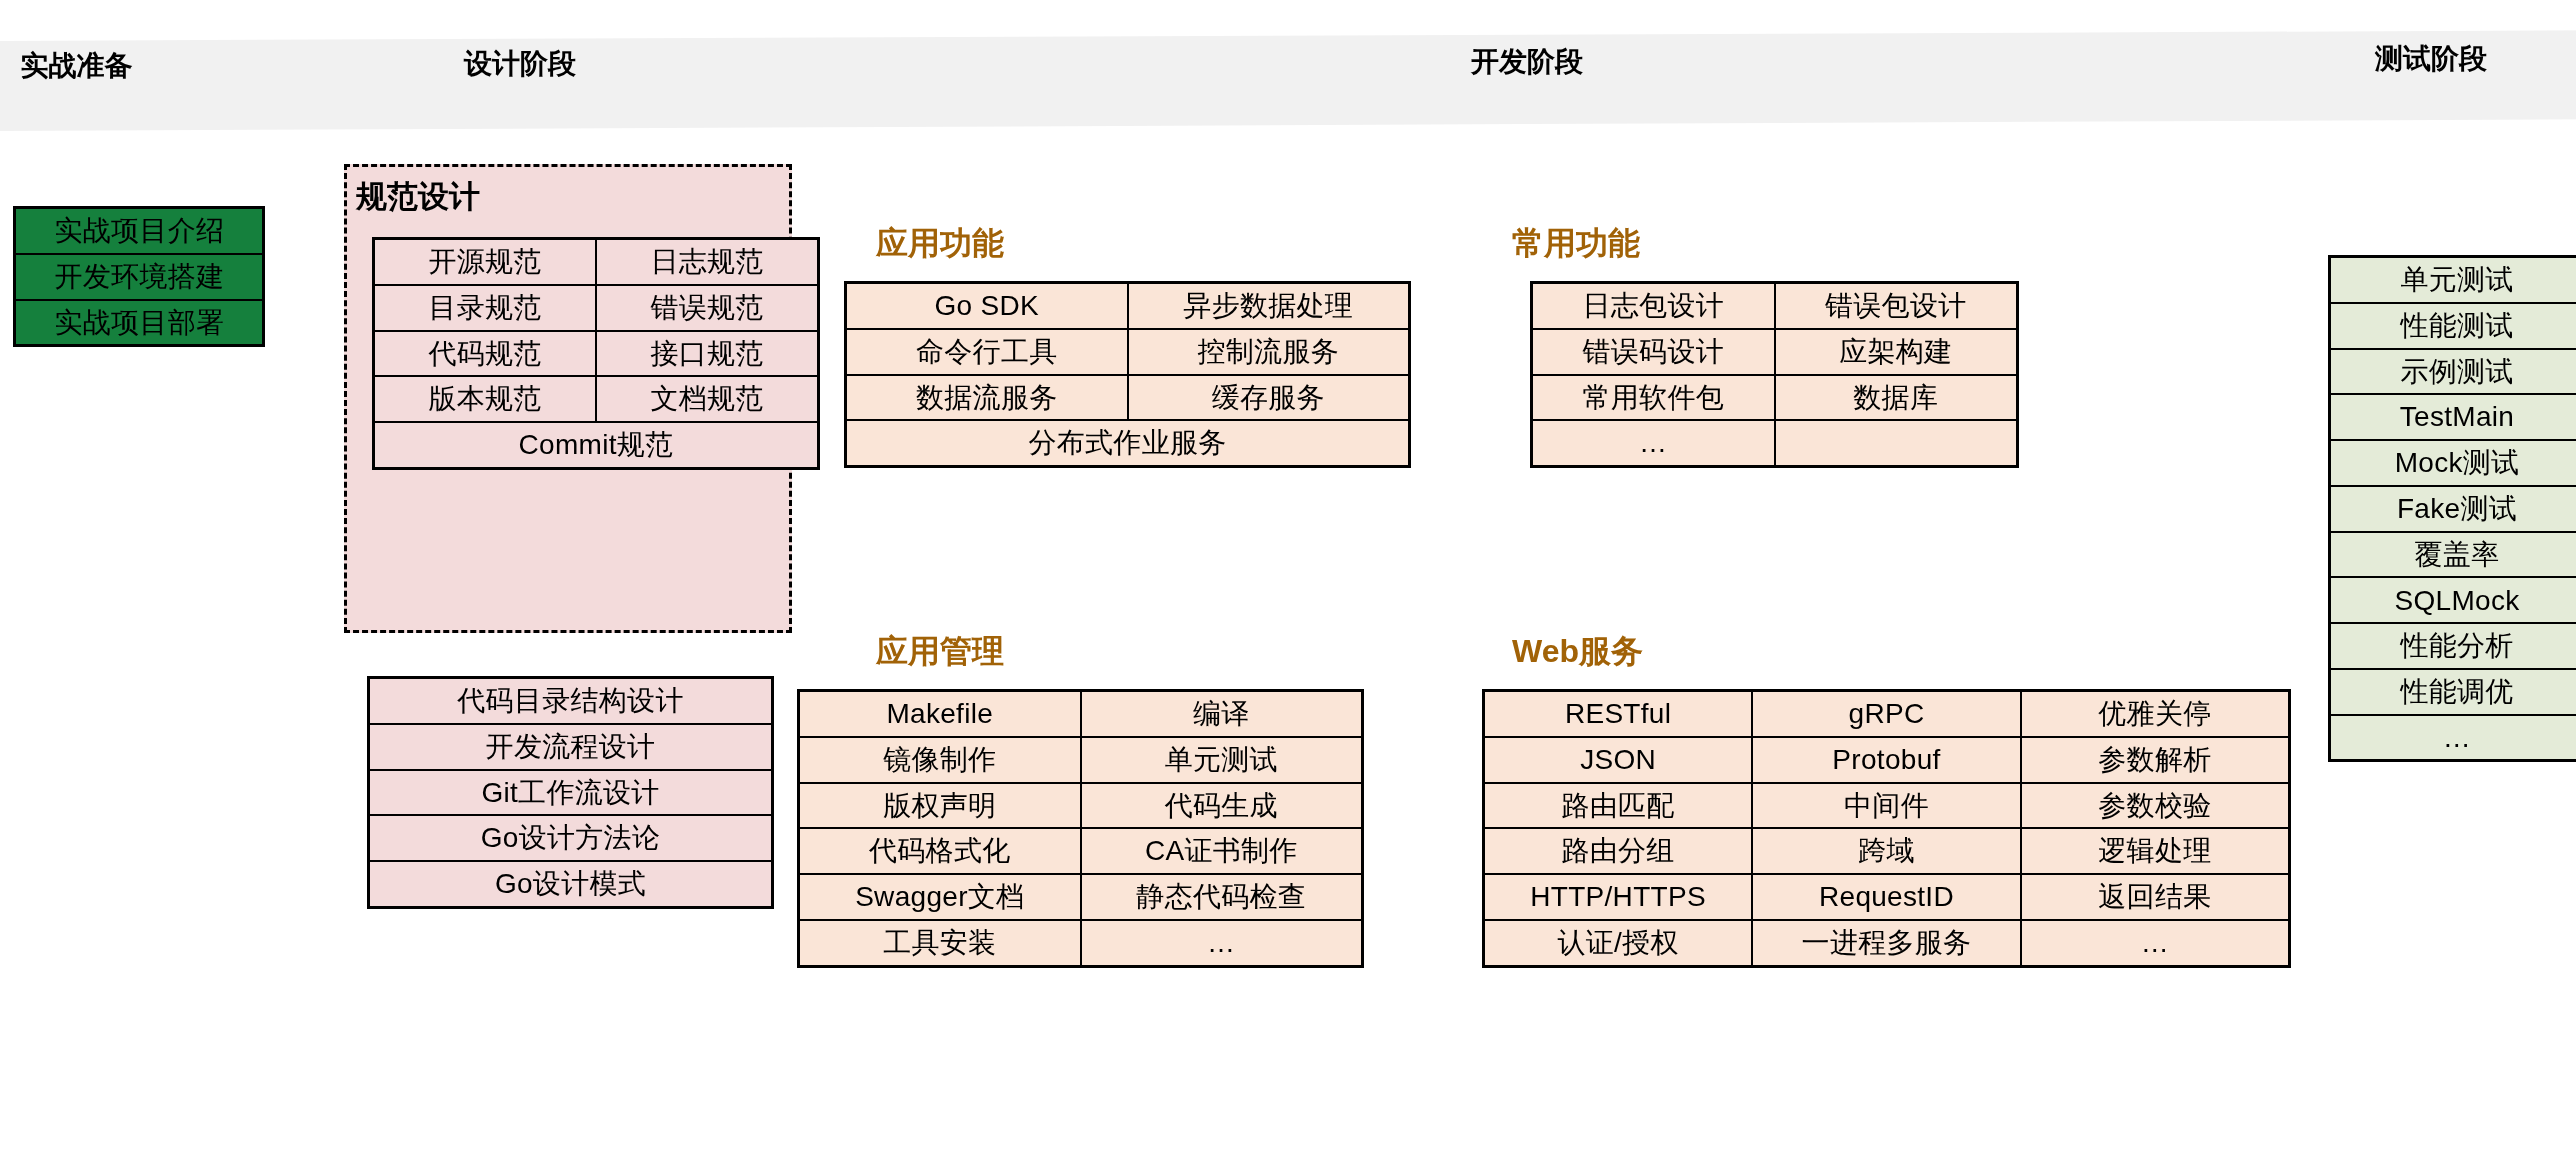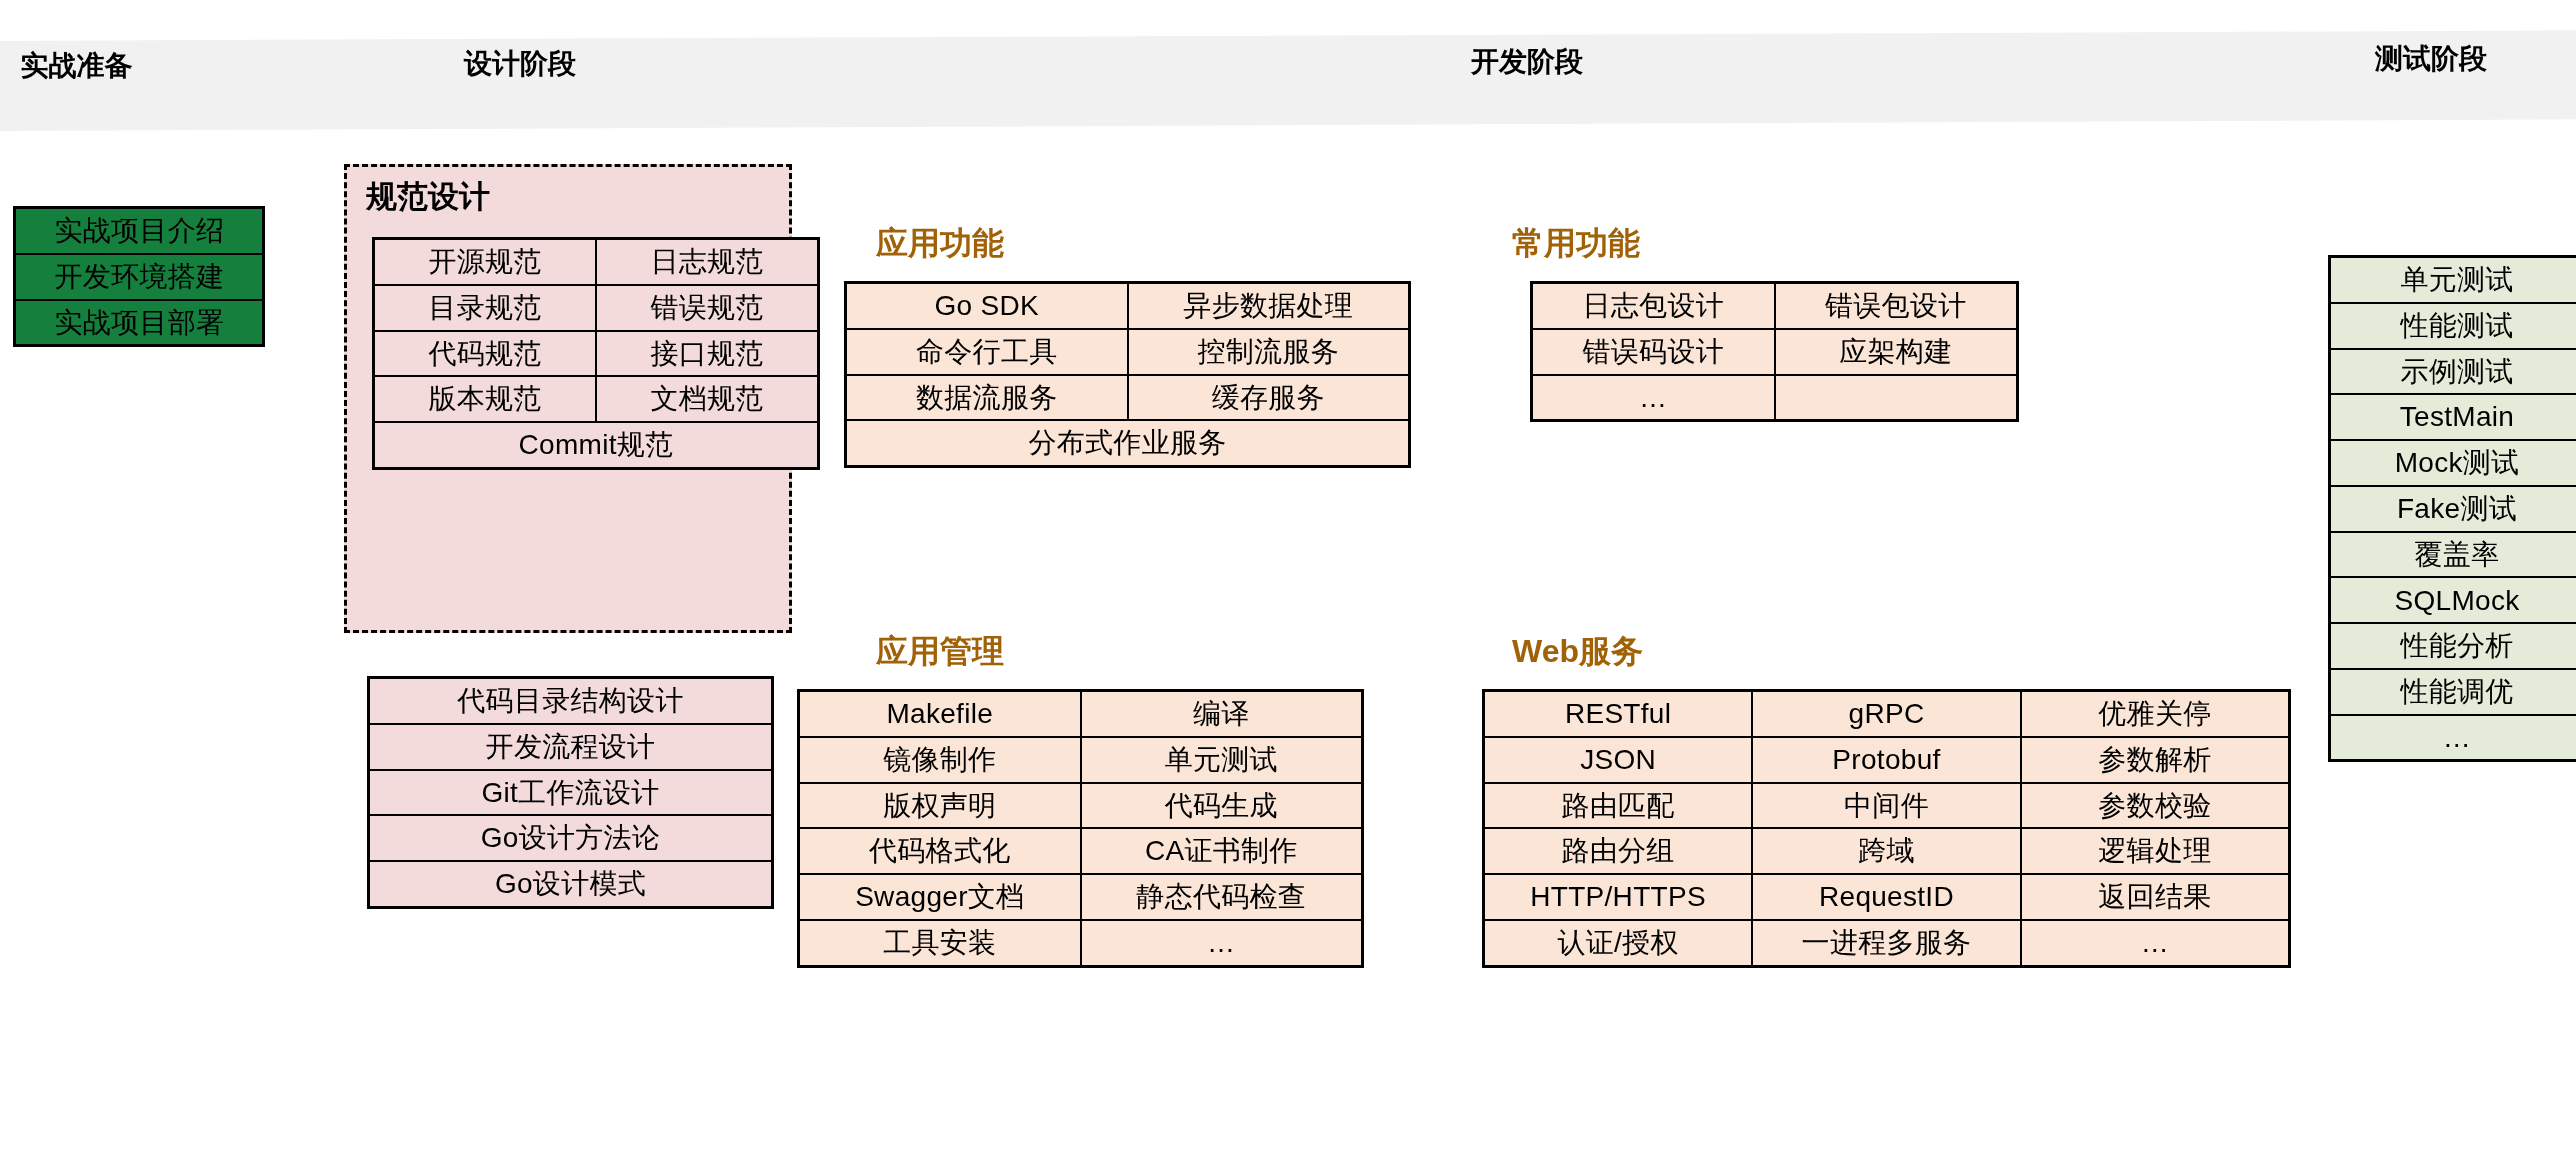--- a/index.html
+++ b/index.html
@@ -82,21 +82,21 @@
             <td>开发环境搭建</td>
           </tr>
       <tr>
             <td>实战项目部署</td>
           </tr>
     </tbody>
       </table>
   </div>
 
   <div class="dashed-box" style="left:344px;top:164px;width:448px;height:469px;"></div>
-  <div class="dashed-title" style="left:366px;top:181px;">规范设计</div>
+  <div class="dashed-title" style="left:356px;top:181px;">规范设计</div>
 
   <div class="group" style="left:372px;top:237px;width:448px;">
     <table class="grid pal-pink">
       <tbody>
           <tr>
         <td>开源规范</td>
         <td>日志规范</td>
       </tr>
       <tr>
         <td>目录规范</td>
@@ -200,20 +200,24 @@
       <tbody>
           <tr>
         <td>日志包设计</td>
         <td>错误包设计</td>
       </tr>
       <tr>
         <td>错误码设计</td>
         <td>应架构建</td>
       </tr>
       <tr>
+        <td>常用软件包</td>
+        <td>数据库</td>
+      </tr>
+      <tr>
         <td>…</td>
         <td class="empty"></td>
       </tr>
     </tbody>
       </table>
   </div>
 
   <div class="sect-title" style="left:1512px;top:635px;">Web服务</div>
   <div class="group" style="left:1482px;top:689px;width:809px;">
     <table class="grid pal-peach">

